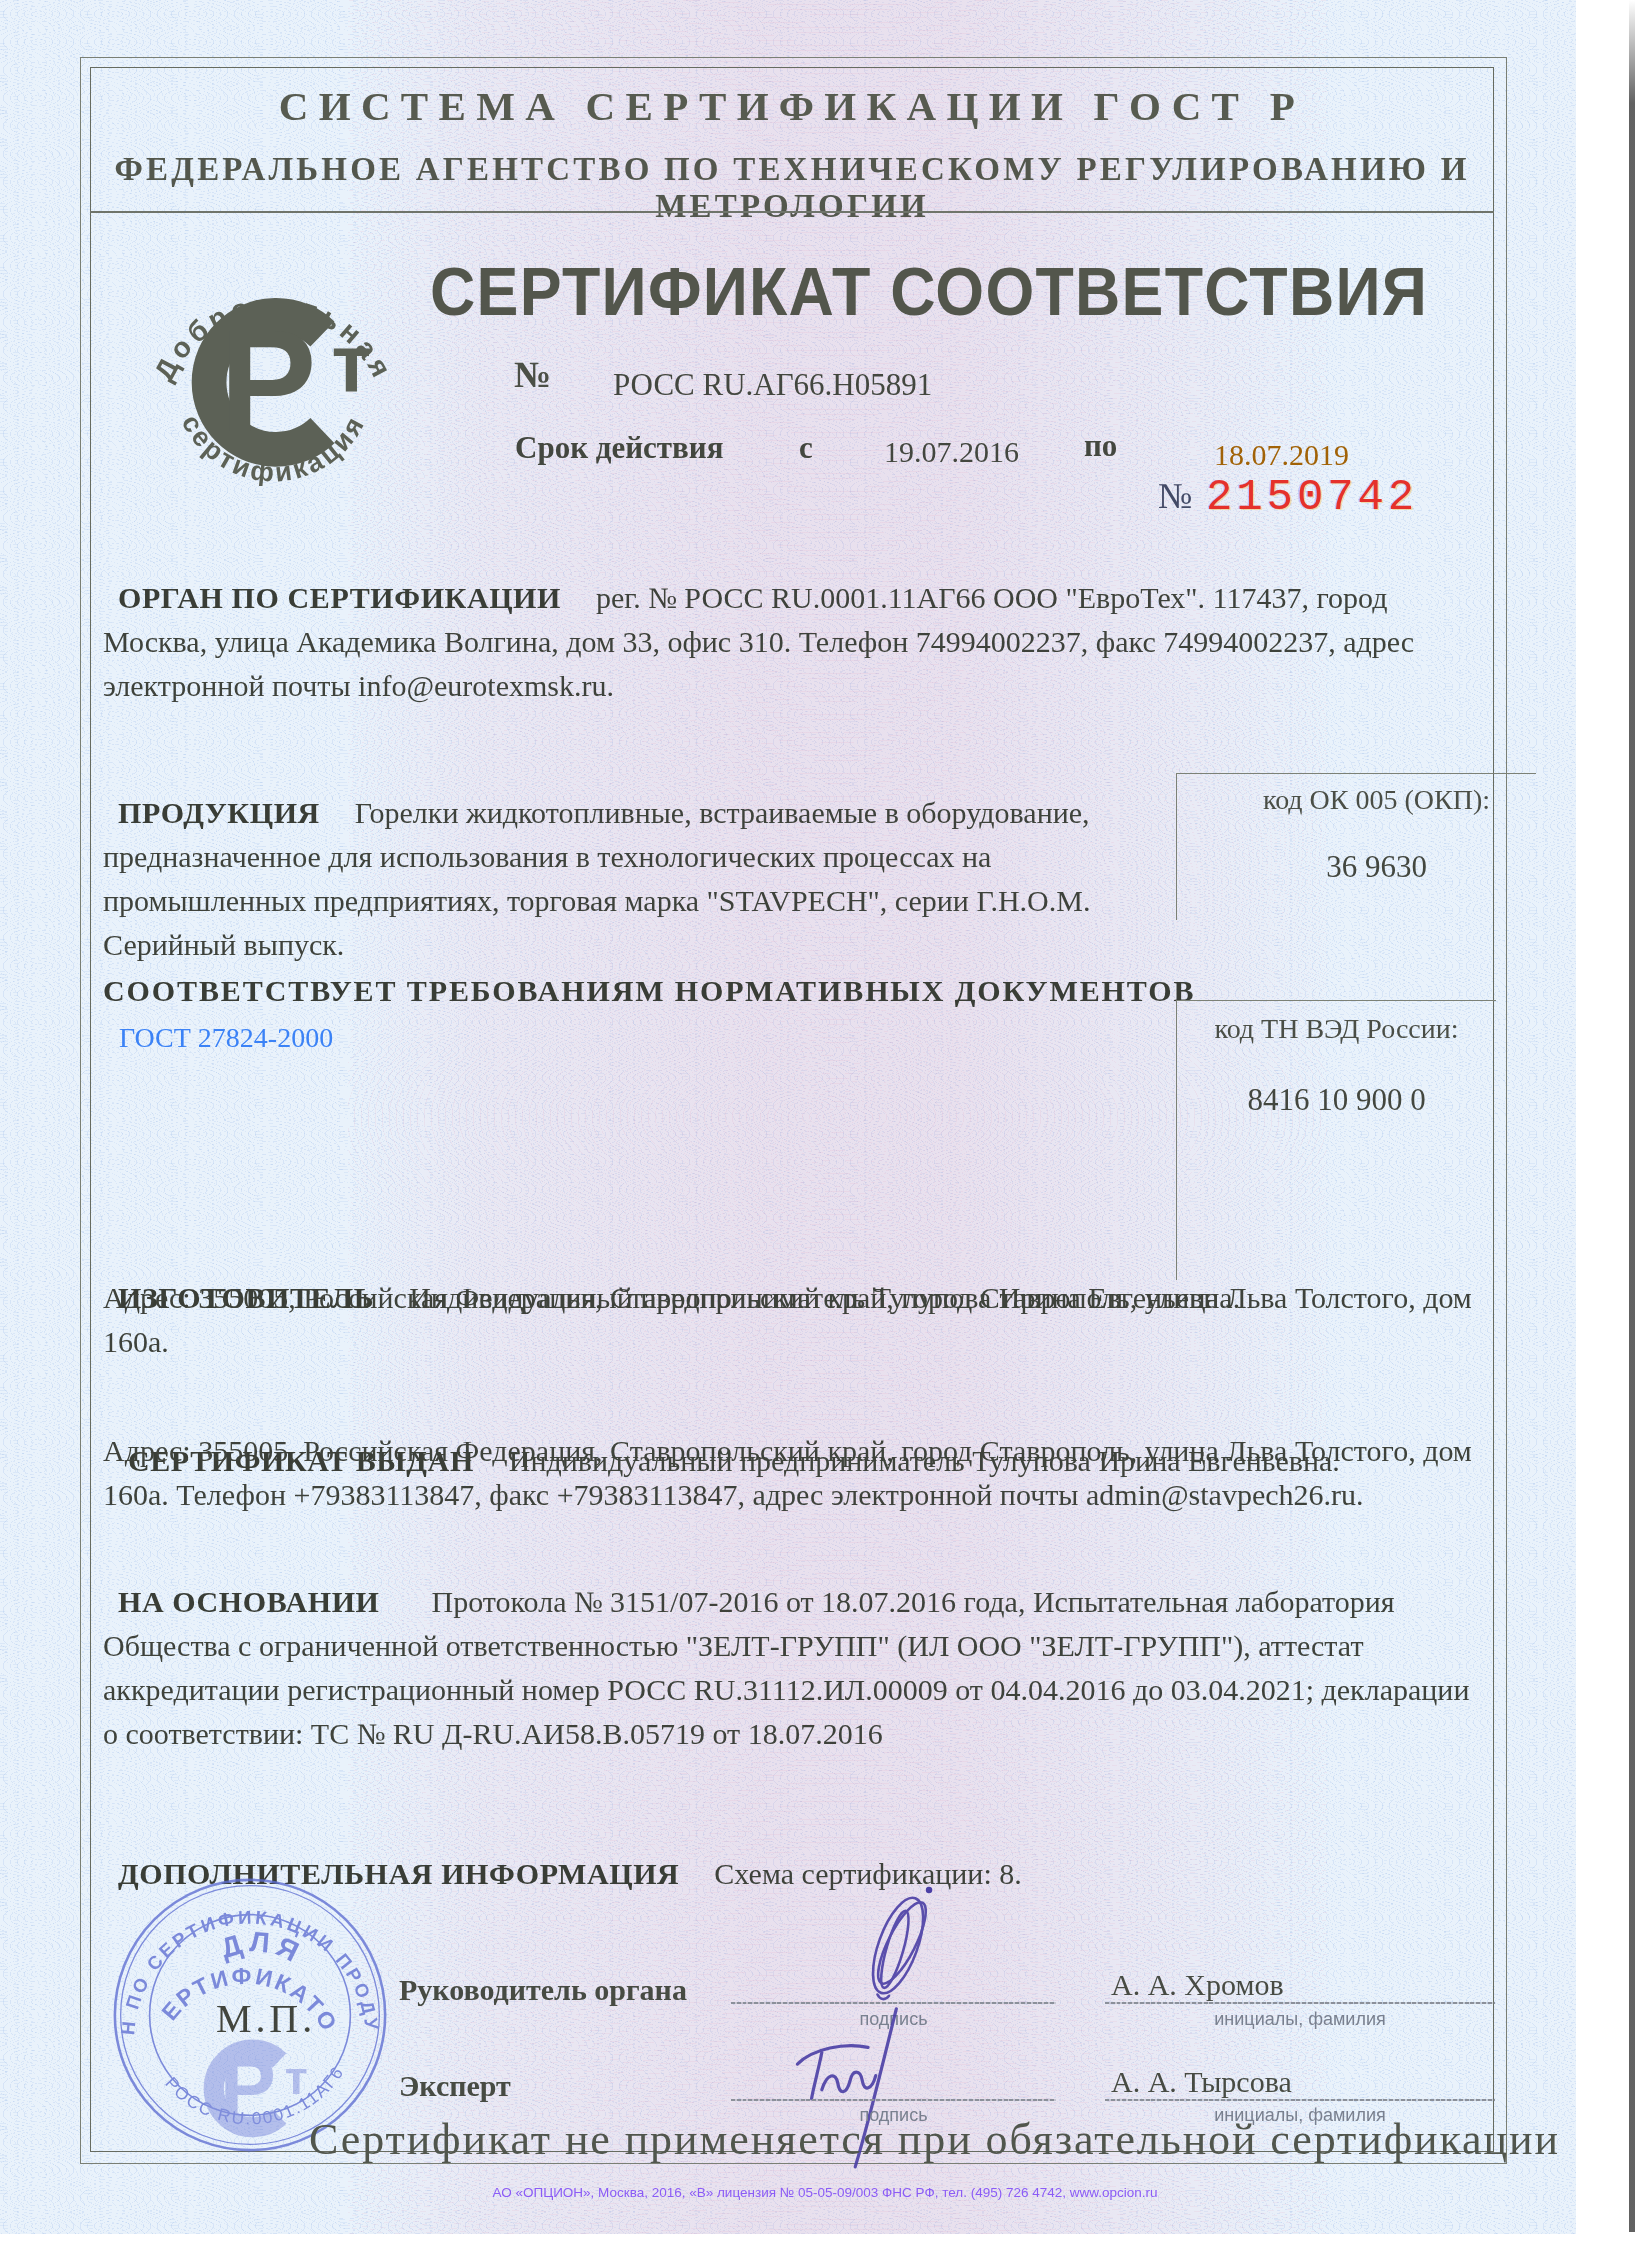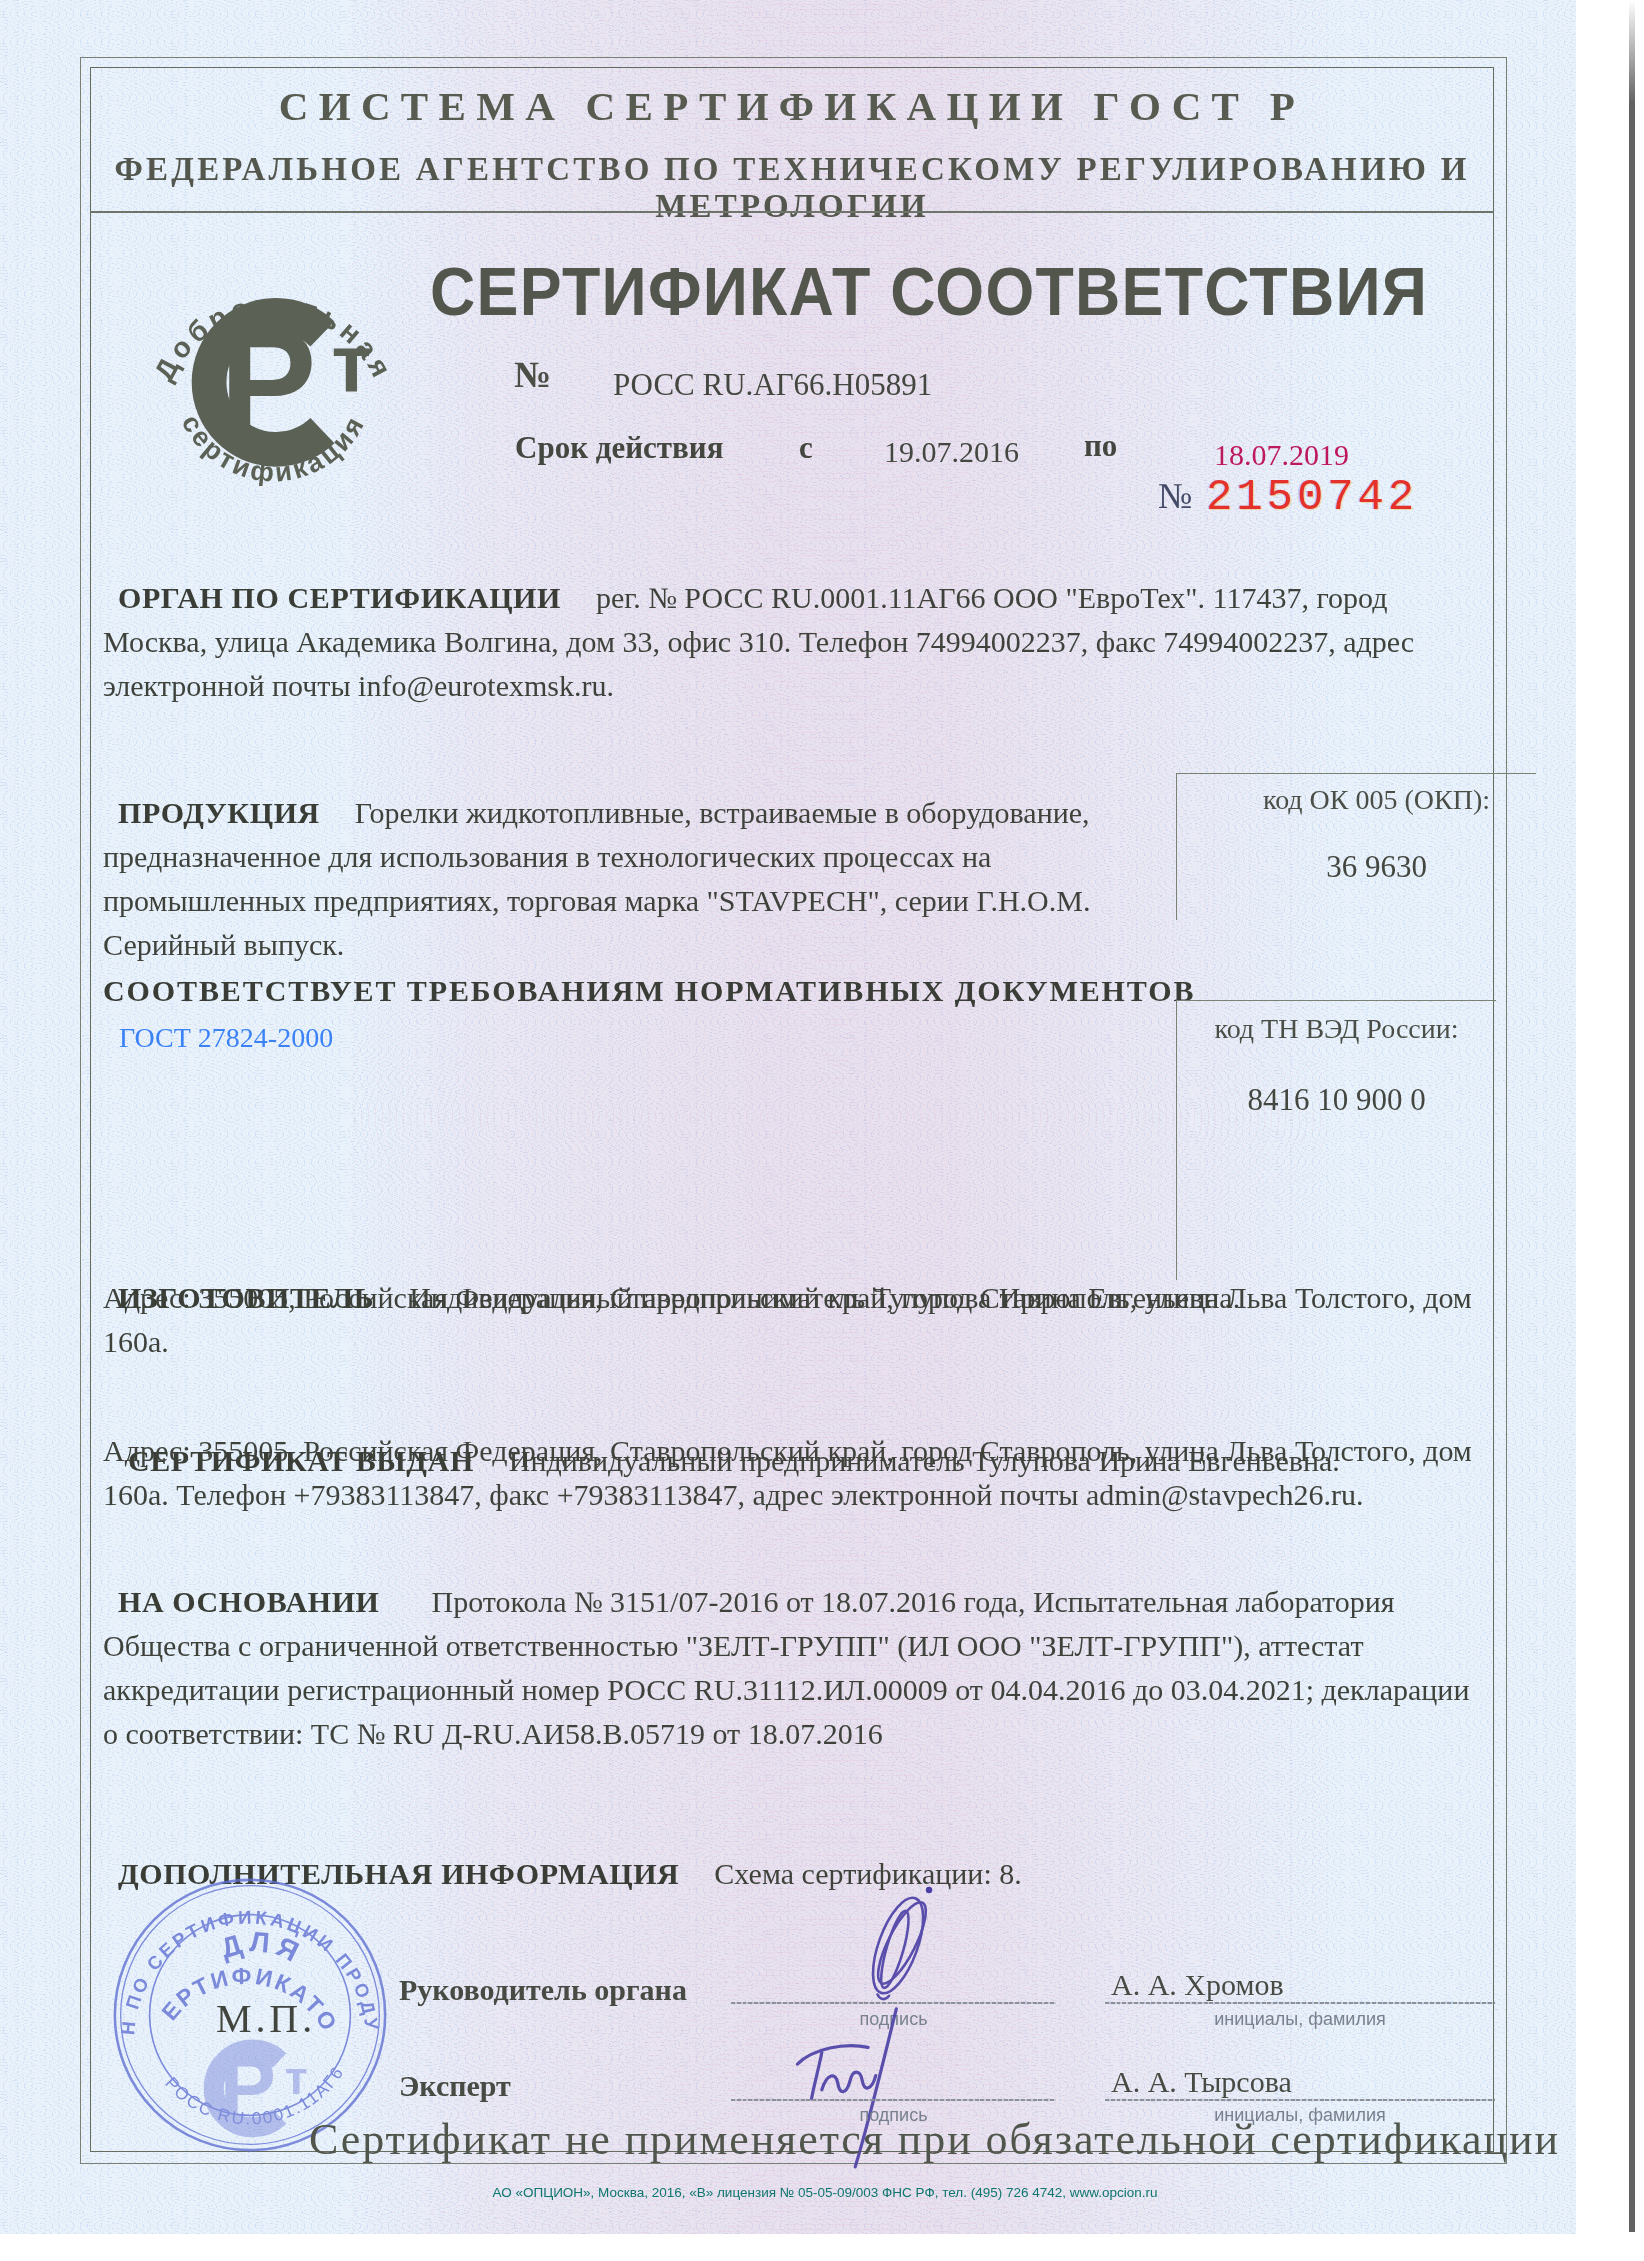--- a/index.html
+++ b/index.html
@@ -65,21 +65,21 @@
 
 <div class="abs" style="left:430px;top:251px;font-family:'Liberation Sans',sans-serif;font-weight:bold;font-size:64px;color:#53564c;letter-spacing:1.3px;transform:scale(0.98,1.08);transform-origin:left top;">СЕРТИФИКАТ СООТВЕТСТВИЯ</div>
 
 <span class="abs" style="left:514px;top:353px;font-size:37px;font-weight:bold;color:#4b4f46;">№</span>
 <span class="abs" style="left:613px;top:367px;font-size:31px;color:#43473f;">РОСС RU.АГ66.Н05891</span>
 
 <span class="abs" style="left:515px;top:430px;font-size:31px;font-weight:bold;color:#43473f;">Срок действия</span>
 <span class="abs" style="left:799px;top:430px;font-size:31px;font-weight:bold;color:#43473f;">с</span>
 <span class="abs" style="left:884px;top:435px;font-size:30px;color:#43473f;">19.07.2016</span>
 <span class="abs" style="left:1084px;top:428px;font-size:31px;font-weight:bold;color:#43473f;">по</span>
-<span class="abs" style="left:1214px;top:438px;font-size:30px;color:#be185d;">18.07.2019</span>
+<span class="abs" style="left:1214px;top:438px;font-size:30px;color:#a16207;">18.07.2019</span>
 
 <span class="abs" style="left:1158px;top:475px;font-size:36px;color:#434a66;">№</span>
 <span class="abs" style="left:1206px;top:472px;font-family:'Liberation Mono',monospace;font-size:44px;letter-spacing:3.9px;color:#e5312b;text-shadow:1.3px 0.6px 0 rgba(250,180,40,.35), -1.3px 0 0 rgba(110,70,255,.25);">2150742</span>
 
 <p class="abs body-p" style="left:103px;top:532px;width:1334px;margin:0;">
   <span class="lbl gap55">ОРГАН ПО СЕРТИФИКАЦИИ</span><span>рег. № РОСС RU.0001.11АГ66 ООО "ЕвроТех". 117437, город Москва, улица Академика Волгина, дом 33, офис 310. Телефон 74994002237, факс 74994002237, адрес электронной почты info@eurotexmsk.ru.</span>
 </p>
 
 <p class="abs body-p" style="left:103px;top:747px;width:1053px;margin:0;">
   <span class="lbl gap55">ПРОДУКЦИЯ</span><span>Горелки жидкотопливные, встраиваемые в оборудование, предназначенное для использования в технологических процессах на промышленных предприятиях, торговая марка "STAVPECH", серии Г.Н.О.М. Серийный выпуск.</span>
@@ -176,14 +176,14 @@
   </g>
 </svg>
 <div class="abs sig-line" style="left:731px;top:2099px;width:325px;"></div>
 <div class="abs cap" style="left:731px;top:2105px;width:325px;">подпись</div>
 <div class="abs name" style="left:1111px;top:2065px;">А. А. Тырсова</div>
 <div class="abs sig-line" style="left:1105px;top:2099px;width:390px;"></div>
 <div class="abs cap" style="left:1105px;top:2105px;width:390px;">инициалы, фамилия</div>
 
 <div class="abs" style="left:309px;top:2114px;font-size:44px;letter-spacing:1.9px;color:#51564d;">Сертификат не применяется при обязательной сертификации</div>
 
-<div class="abs" style="left:361px;top:2185px;width:928px;text-align:center;font-family:'Liberation Sans',sans-serif;font-size:13.5px;color:#0f766e;">АО «ОПЦИОН», Москва, 2016, «В»    лицензия № 05-05-09/003 ФНС РФ,  тел. (495) 726 4742, www.opcion.ru</div>
+<div class="abs" style="left:361px;top:2185px;width:928px;text-align:center;font-family:'Liberation Sans',sans-serif;font-size:13.5px;color:#8b5cf6;">АО «ОПЦИОН», Москва, 2016, «В»    лицензия № 05-05-09/003 ФНС РФ,  тел. (495) 726 4742, www.opcion.ru</div>
 
 
 </body></html>

